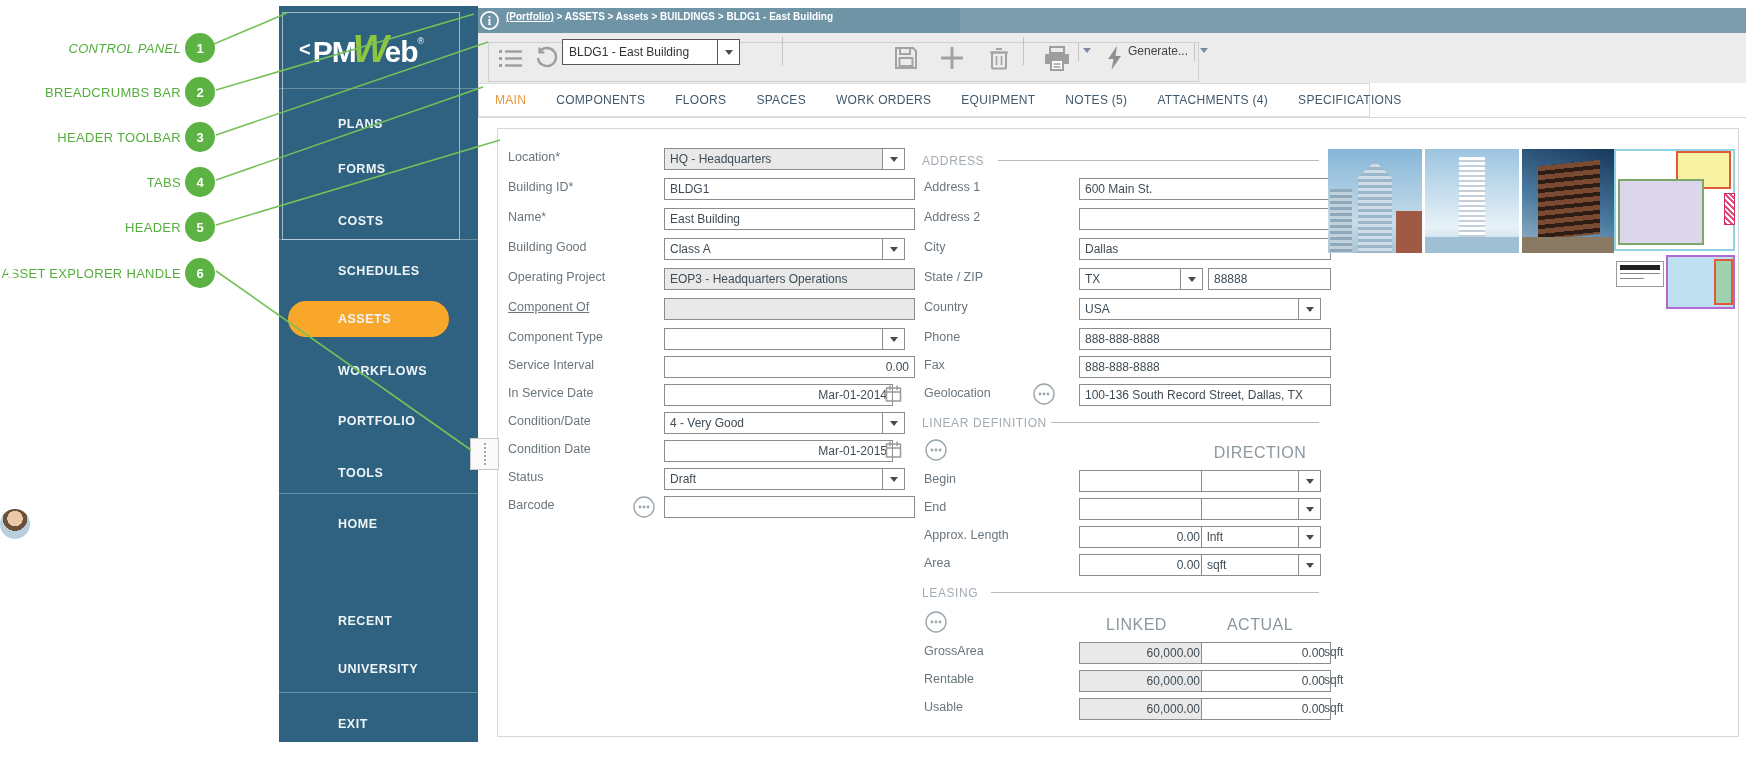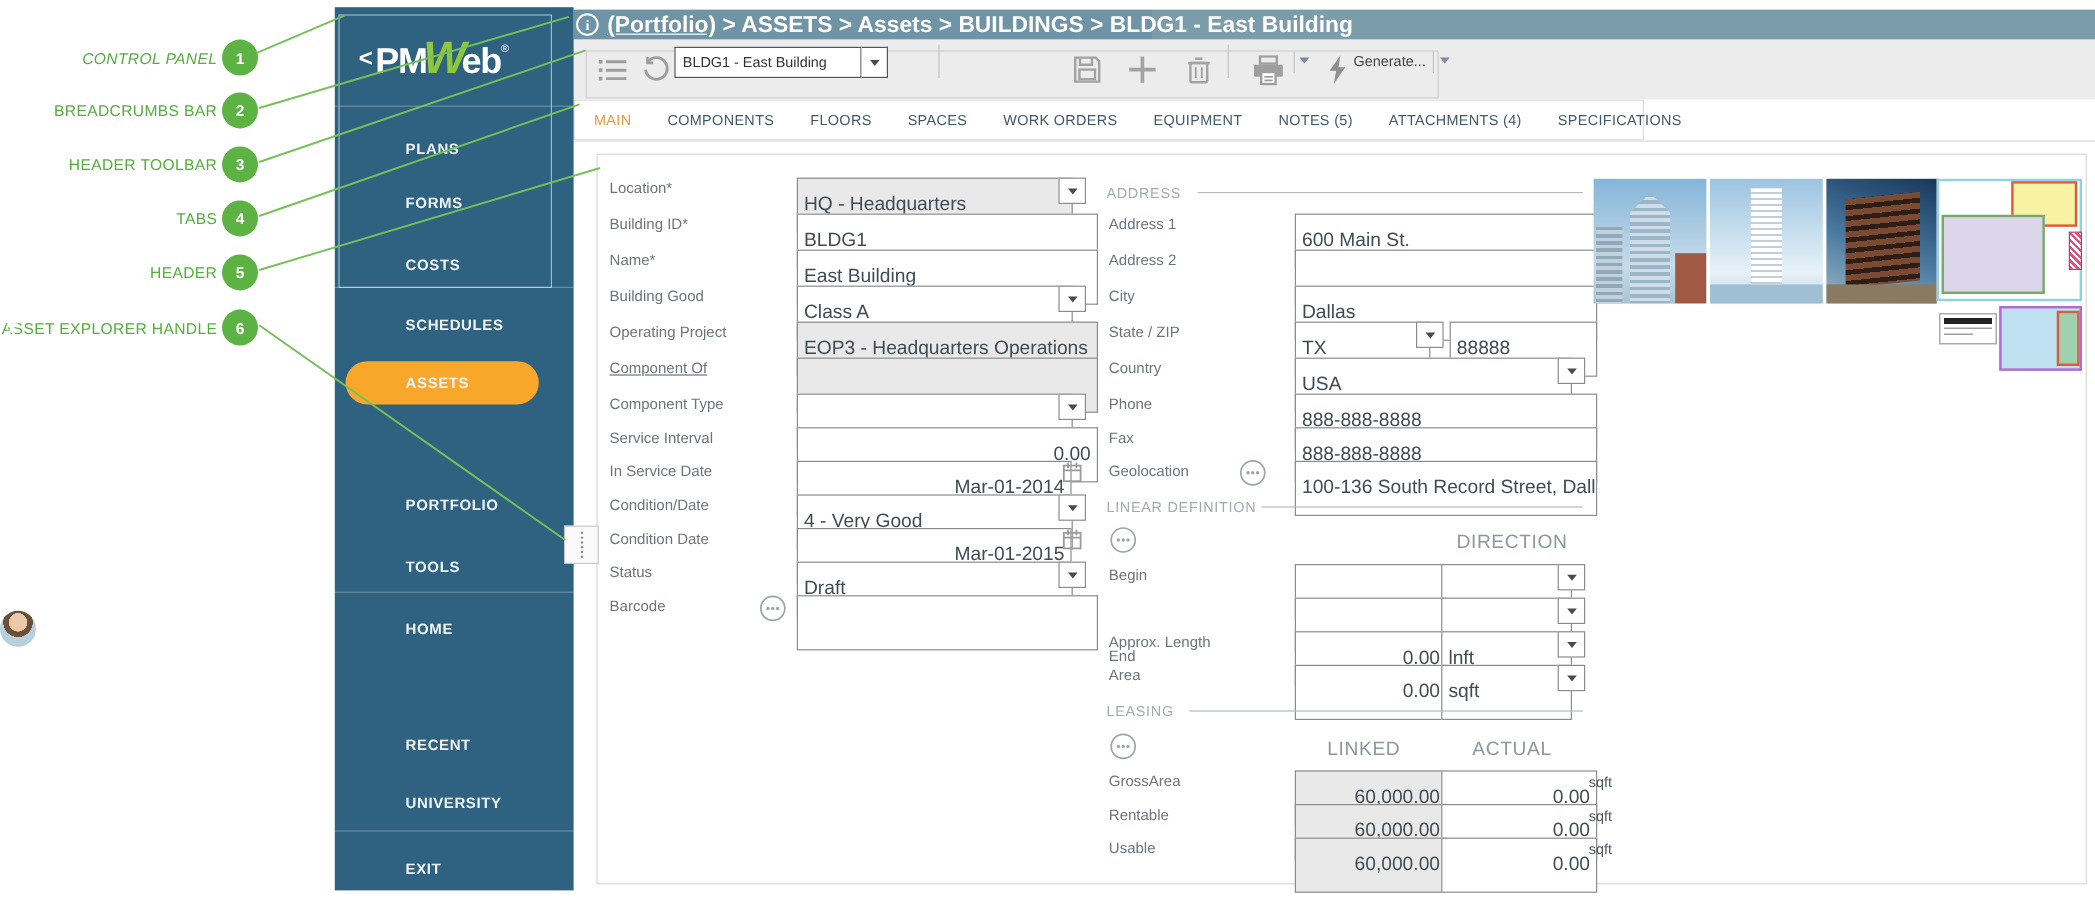--- a/index.html
+++ b/index.html
@@ -26,21 +26,21 @@
   .sb-item{position:absolute;left:0;width:199px;height:36px;display:flex;align-items:center;cursor:pointer;}
   .sb-item .ic{position:absolute;left:296px;margin-left:-296px;width:44px;display:flex;justify-content:center;left:10px;width:44px;}
   .sb-item .lb{position:absolute;left:59px;font-size:12.5px;font-weight:600;letter-spacing:.5px;color:#eef4f7;}
   .sb-pill{position:absolute;left:9px;top:295px;width:161px;height:36px;background:#f9a72b;border-radius:18px;z-index:0;}
   .avatar{width:30px;height:30px;border-radius:50%;
           background:radial-gradient(circle at 50% 32%,#e9c9a6 0 30%,#6b4f38 31% 48%,#b8cfdd 49% 100%);}
   
   .crumb{position:absolute;left:478px;top:8px;height:25px;color:#fff;z-index:5;}
   .crumb-bg1{width:482px;background:#6f94a6;}
   .crumb-bg2{left:960px;width:786px;background:#7b9cab;}
-  .crumb-text{position:absolute;left:506px;top:11px;font-size:19px;font-weight:bold;color:#fff;z-index:6;white-space:nowrap;}
+  .crumb-text{position:absolute;left:506px;top:11px;font-size:10px;font-weight:bold;color:#fff;z-index:6;white-space:nowrap;}
   .crumb-text .lnk{text-decoration:underline;cursor:pointer;}
   .toolbar{position:absolute;left:478px;top:33px;width:1268px;height:50px;background:#ececec;z-index:5;}
   .tb-box{position:absolute;left:10px;top:9px;width:709px;height:38px;border:1px solid #cfcfcf;}
   .tb-sep{position:absolute;top:4px;width:1px;height:28px;background:#c4c4c4;}
   .tb-ic{position:absolute;top:5px;cursor:pointer;}
   .tb-combo{position:absolute;left:84px;top:6px;height:26px;display:flex;}
   .tb-combo .val{width:156px;height:26px;border:1px solid #555;background:#fff;font-size:12px;color:#333;
                  display:flex;align-items:center;padding:0 6px;box-sizing:border-box;}
   .tb-combo .btn{width:22px;height:26px;border:1px solid #555;border-left:none;background:#fff;
                  display:flex;align-items:center;justify-content:center;box-sizing:border-box;cursor:pointer;}
@@ -56,22 +56,22 @@
   
   .handle{position:absolute;left:470px;top:438px;width:27px;height:30px;background:#fafafa;
           border:1px solid #c8c8c8;z-index:20;display:flex;align-items:center;justify-content:center;cursor:col-resize;}
   .handle .dots{display:flex;flex-direction:column;gap:2px;}
   .handle .dots i{width:2px;height:2px;border-radius:50%;background:#8a8a8a;}
   
   .panel{position:absolute;left:497px;top:128px;width:1240px;height:607px;background:#fff;
          border:1px solid #d8d8d8;z-index:1;}
   .flabel{position:absolute;font-size:12.5px;color:#6a757d;white-space:nowrap;}
   .flabel.link{text-decoration:underline;cursor:pointer;}
-  .fld{position:absolute;height:20px;border:1px solid #8c8c8c;background:#fff;font-size:16px;color:#3f4c55;
-       display:flex;align-items:center;padding:12px 5px;white-space:nowrap;overflow:hidden;}
+  .fld{position:absolute;height:20px;border:1px solid #8c8c8c;background:#fff;font-size:12px;color:#3f4c55;
+       display:flex;align-items:center;padding:0 5px;white-space:nowrap;overflow:hidden;}
   .fld.ro{background:#e9e9e9;}
   .fld.num{justify-content:flex-end;}
   .cbtn{position:absolute;width:21px;height:20px;border:1px solid #8c8c8c;background:#fff;
         display:flex;align-items:center;justify-content:center;cursor:pointer;}
   .sect{position:absolute;font-size:12px;color:#a2abb2;letter-spacing:.6px;white-space:nowrap;}
   .rule{position:absolute;height:1px;background:#b5bcc1;}
   .colhdr{position:absolute;font-size:16px;color:#8d979e;letter-spacing:.5px;text-align:center;}
   .unit{position:absolute;font-size:12px;color:#4a555d;}
   .dotsicon{position:absolute;cursor:pointer;}
   .cal{position:absolute;cursor:pointer;}
@@ -167,20 +167,28 @@
               <rect x="12" y="8" width="2" height="2"></rect>
             <rect x="6" y="11" width="2" height="2"></rect>
               <rect x="9" y="11" width="2" height="2"></rect>
               <rect x="12" y="11" width="2" height="2"></rect>
             <rect x="8.5" y="14.5" width="3" height="3"></rect>
             </g>
           </svg>
       </span>
       <span class="lb">ASSETS</span>
     </div>
+    <div class="sb-item" style="top:347px;">
+      <span class="ic">
+        <svg width="20" height="20" viewBox="0 0 20 20" fill="none" stroke="#fff" stroke-width="3">
+          <path d="M3 11l4.5 4.5L17 4.5"></path>
+          </svg>
+      </span>
+      <span class="lb">WORKFLOWS</span>
+    </div>
     <div class="sb-item" style="top:397px;">
       <span class="ic">
         <svg width="20" height="20" viewBox="0 0 20 20" fill="none" stroke="#fff" stroke-width="1.4">
           <circle cx="10" cy="10" r="7.5"></circle>
             <ellipse cx="10" cy="10" rx="3.4" ry="7.5"></ellipse>
           <path d="M2.7 7.5h14.6M2.7 12.5h14.6"></path>
           </svg>
       </span>
       <span class="lb">PORTFOLIO</span>
     </div>
@@ -464,21 +472,21 @@
     </div>
     <div class="colhdr" style="left:703px;top:315px;width:118px;">DIRECTION</div>
 
     <div class="flabel" style="left:426px;top:343px;">Begin</div>
     <div class="fld" style="left:581px;top:341px;width:115px;"></div>
     <div class="fld" style="left:703px;top:341px;width:97px;"></div>
     <div class="cbtn" style="left:800px;top:341px;">
         <span class="caret"></span>
       </div>
 
-    <div class="flabel" style="left:426px;top:371px;margin-top:40px;">End</div>
+    <div class="flabel" style="left:426px;top:371px;">End</div>
     <div class="fld" style="left:581px;top:369px;width:115px;"></div>
     <div class="fld" style="left:703px;top:369px;width:97px;"></div>
     <div class="cbtn" style="left:800px;top:369px;">
         <span class="caret"></span>
       </div>
 
     <div class="flabel" style="left:426px;top:399px;">Approx. Length</div>
     <div class="fld num" style="left:581px;top:397px;width:115px;">0.00</div>
     <div class="fld" style="left:703px;top:397px;width:97px;">lnft</div>
     <div class="cbtn" style="left:800px;top:397px;">

